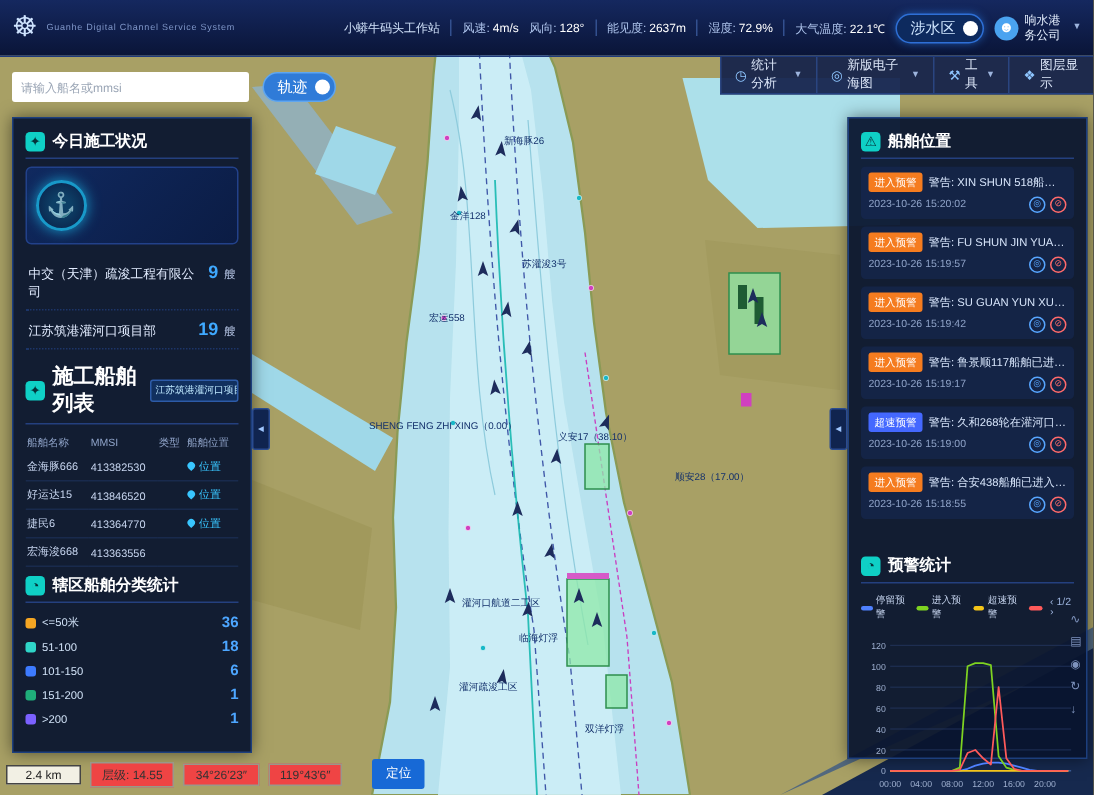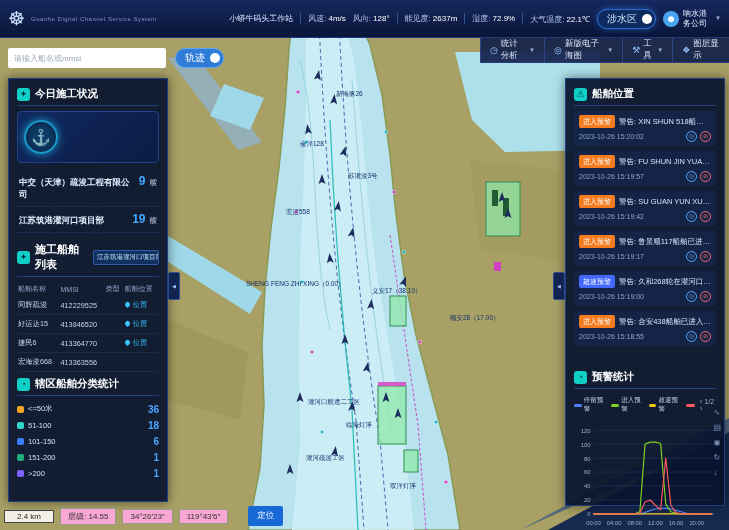--- a/index.html
+++ b/index.html
@@ -63,21 +63,21 @@
     border:2px solid #1899c9;color:#2fe0ff;font-size:16px;text-align:center;line-height:32px;
     box-shadow:0 0 9px #1899c9;box-sizing:border-box;}
   .stat-label{display:inline-block;background:linear-gradient(90deg,#0d6d6d,#0d2a52);
     color:#35f0e0;font-size:8px;padding:1px 9px;border-radius:2px;}
   .stat-num{margin-top:2px;}
   .stat-num b{font-size:19px;color:#fff;}
   .stat-num i{font-style:normal;font-size:8px;color:#cfe0f8;margin-left:5px;}
 
   .c-row{display:flex;align-items:baseline;gap:4px;font-size:8.5px;color:#e2ecff;
     padding:5px 2px;border-bottom:1px dotted #1c3568;}
-  .c-name{flex:1;font-weight:bold;}
+  .c-name{flex:1;}
   .c-val{color:#3fa9ff;font-size:12px;font-weight:bold;}
   .c-unit{font-style:normal;font-size:7.5px;color:#b9c8e8;}
 
   .dd{margin-left:auto;font-size:6.5px;color:#bfe9ff;background:#11305f;border:1px solid #2d5ba8;
     padding:2px 3px;border-radius:2px;font-weight:normal;max-width:80px;white-space:nowrap;
     overflow:hidden;cursor:pointer;}
   .ship-table{height:90px;overflow:hidden;margin-bottom:2px;}
   table{width:100%;border-collapse:collapse;font-size:7.3px;color:#c6d4ee;}
   th{color:#8fa3c8;font-weight:normal;text-align:left;padding:2px 1px;font-size:7px;}
   td{padding:4px 1px;border-bottom:1px solid rgba(40,70,130,.35);white-space:nowrap;}
@@ -123,21 +123,21 @@
   
   .collapse-tab{position:absolute;z-index:21;width:10px;height:26px;background:#10244f;
     border:1px solid #2a4b90;color:#9fc6ff;font-size:5px;line-height:26px;text-align:center;
     border-radius:2px;cursor:pointer;}
   .left-tab{left:168px;top:272px;}
   .right-tab{right:164px;top:272px;}
 
   
   .bottombar{position:absolute;left:4px;bottom:4px;z-index:26;display:flex;gap:6px;align-items:center;}
   .scalebox{background:#f2f0e4;border:1px solid #444;font-size:8px;color:#222;padding:1px 12px;}
-  .infobox{background:#f9a8d4;font-size:8px;color:#333;padding:2px 7px;border:1px solid #99988a;}
+  .infobox{background:#ef4444;font-size:8px;color:#333;padding:2px 7px;border:1px solid #99988a;}
   .locate-btn{background:#1769d6;color:#fff;border:none;font-size:8.5px;padding:4px 9px;
     border-radius:2px;margin-left:14px;cursor:pointer;}
 </style>
 </head>
 <body>
 
 <div class="stage">
 
   <svg class="map-svg" viewBox="0 0 729 530">
     <rect x="0" y="0" width="729" height="530" fill="#a8a065"></rect>
@@ -295,39 +295,39 @@
           <i class="c-unit">艘</i>
         </div>
         <div class="c-row">
           <span class="c-name">江苏筑港灌河口项目部</span>
           <b class="c-val">19</b>
           <i class="c-unit">艘</i>
         </div>
       </div>
     <div class="sec-head" style="margin-top:6px;">
       <span class="sec-icon">✦</span>
-      <span style="font-size:11px;">施工船舶列表</span>
+      <span style="font-size:14px;">施工船舶列表</span>
       <span class="dd">
         <span>江苏筑港灌河口项目部</span> ∨
       </span>
     </div>
     <div class="ship-table">
       <table>
         <thead>
             <tr id="ship-head">
               <th>船舶名称</th>
               <th>MMSI</th>
               <th>类型</th>
               <th>船舶位置</th>
             </tr>
           </thead>
         <tbody id="ship-body">
             <tr>
-              <td>同辉疏浚</td>
-              <td>412229525</td>
+              <td>金海豚666</td>
+              <td>413382530</td>
               <td></td>
               <td><span class="pin"></span><span class="loc">位置</span></td>
             </tr>
             <tr>
               <td>好运达15</td>
               <td>413846520</td>
               <td></td>
               <td><span class="pin"></span><span class="loc">位置</span></td>
             </tr>
             <tr>

